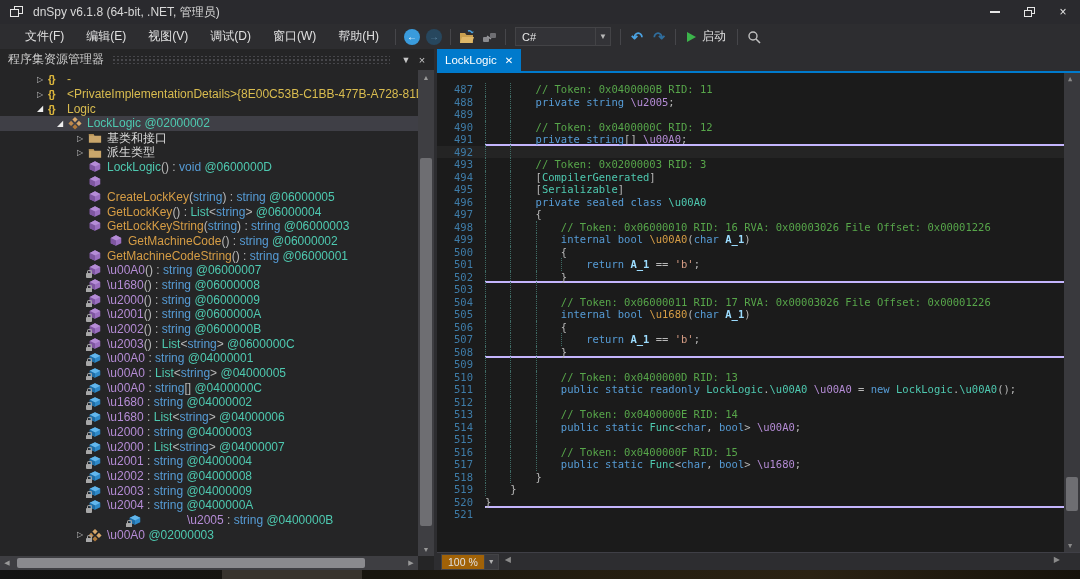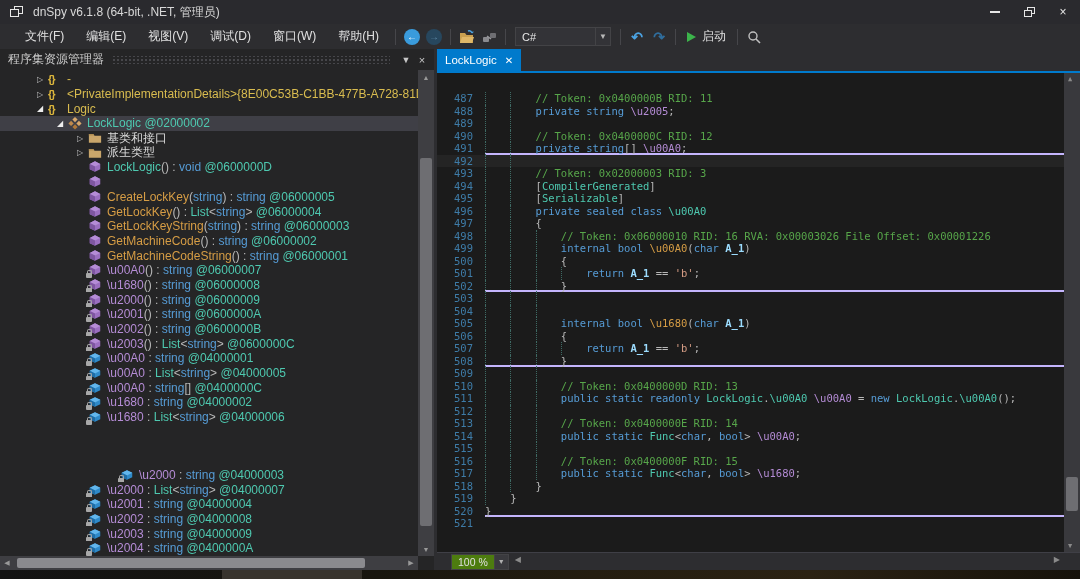--- a/index.html
+++ b/index.html
@@ -70,29 +70,29 @@
   .hscroll .arr.left{ left:0; } .hscroll .arr.right{ right:0; }
   .hthumb{ position:absolute; top:2px; height:10px; background:#8A8A8E; border-radius:2px; }
   .splitter{ width:3px; background:#2D2D30; }
   
   .right-panel{ position:relative; flex:1; display:flex; flex-direction:column; background:#1B1B1B; }
   .tabrow{ height:22px; background:#2D2D30; display:flex; align-items:flex-end; }
   .tab{ height:22px; background:#007ACC; color:#FFFFFF; font-size:11.5px; display:flex; align-items:center; padding:0 8px; gap:8px; }
   .tab .close{ font-size:10px; color:#FFFFFF; }
   .accent-line{ height:2px; background:#007ACC; }
   .editor{ position:relative; flex:1; overflow:hidden; font-family:"DejaVu Sans Mono", monospace; font-size:10.5px; }
-  .code-lines{ padding-top:19px; }
+  .code-lines{ padding-top:10px; }
   .code-line{ display:flex; height:12.5px; line-height:12.5px; white-space:pre; }
   .code-line.caret{ background:rgba(255,255,255,0.045); }
   .gutter{ width:48px; flex:none; text-align:right; padding-right:12px; color:#3E7CA8; }
   .code-content{ flex:1; position:relative; }
   .code-line.sep .code-content{ border-bottom:2px solid #c4b5fd; }
   .guide{ display:inline-block; width:4ch; height:12.5px; border-left:1px dotted #3E6A64; vertical-align:top; }
   .ed-bottom{ height:18px; background:#2D2D30; display:flex; align-items:center; border-top:1px solid #3F3F46; }
-  .zoom-combo{ display:flex; align-items:center; height:16px; margin-left:14px; background:#4d7c0f; border:1px solid #434346; }
+  .zoom-combo{ display:flex; align-items:center; height:16px; margin-left:4px; background:#a16207; border:1px solid #434346; }
   .zoom-combo .val{ font-size:10.5px; color:#E0E0E0; padding:0 6px; }
   .zoom-combo .dd{ width:14px; height:100%; border-left:1px solid #434346; display:flex; align-items:center; justify-content:center; color:#B0B0B0; font-size:7px; background:#3A3A3E; }
   .ed-hscroll{ flex:1; position:relative; height:100%; }
   .ed-hscroll .arr{ position:absolute; top:2px; color:#8A8A8A; font-size:8px; }
   .ed-hscroll .arr.left{ left:6px; } .ed-hscroll .arr.right{ right:20px; }
   .ed-vscroll{ position:absolute; top:24px; right:0; bottom:18px; width:16px; background:#39393D; }
   
   .taskbar-strip{ position:relative; height:9px;
     background:linear-gradient(90deg,#131313 0%,#18160f 35%,#241d10 55%,#2b2213 75%,#16120b 100%); }
   .taskbar-strip .seg{ position:absolute; left:222px; top:0; width:140px; height:100%; background:#38342E; }
@@ -291,21 +291,21 @@
             <span class="exp"></span>
             <span class="tree-ic">
               <svg viewBox="0 0 16 16">
                 <path d="M8 1.5 L14 4.5 v6 L8 13.5 L2 10.5 v-6 Z" fill="#9B6FC0"></path>
                 <path d="M8 1.5 L14 4.5 L8 7.5 L2 4.5 Z" fill="#B58CD6"></path>
                 <path d="M8 7.5 v6 L2 10.5 v-6 Z" fill="#7E56A0"></path>
               </svg>
             </span>
             <span class="tree-label"><span class="sg-m">GetLockKeyString</span><span class="sg-o">(</span><span class="sg-k">string</span><span class="sg-o">) : </span><span class="sg-k">string</span><span class="sg-w"> </span><span class="sg-tok">@06000003</span></span>
           </div>
-          <div class="tree-row" style="padding-left: 72px;">
+          <div class="tree-row" style="padding-left: 93px;">
             <span class="exp"></span>
             <span class="tree-ic">
               <svg viewBox="0 0 16 16">
                 <path d="M8 1.5 L14 4.5 v6 L8 13.5 L2 10.5 v-6 Z" fill="#9B6FC0"></path>
                 <path d="M8 1.5 L14 4.5 L8 7.5 L2 4.5 Z" fill="#B58CD6"></path>
                 <path d="M8 7.5 v6 L2 10.5 v-6 Z" fill="#7E56A0"></path>
               </svg>
             </span>
             <span class="tree-label"><span class="sg-m">GetMachineCode</span><span class="sg-o">() : </span><span class="sg-k">string</span><span class="sg-w"> </span><span class="sg-tok">@06000002</span></span>
           </div>
@@ -445,21 +445,21 @@
             <span class="tree-ic">
               <svg viewBox="0 0 16 16">
                 <path d="M8 2.5 L14 5.5 v5 L8 13.5 L2 10.5 v-5 Z" fill="#2F8AC9"></path>
                 <path d="M8 2.5 L14 5.5 L8 8.5 L2 5.5 Z" fill="#62B6EC"></path>
                 <path d="M8 8.5 v5 L2 10.5 v-5 Z" fill="#1F6DA6"></path>
               </svg>
               <span class="lock"></span>
             </span>
             <span class="tree-label"><span class="sg-f">\u1680</span><span class="sg-o"> : </span><span class="sg-t">List</span><span class="sg-o">&lt;</span><span class="sg-k">string</span><span class="sg-o">&gt; </span><span class="sg-tok">@04000006</span></span>
           </div>
-          <div class="tree-row" style="padding-left: 104px; margin-top: 43px;">
+          <div class="tree-row" style="padding-left: 72px;">
             <span class="exp"></span>
             <span class="tree-ic">
               <svg viewBox="0 0 16 16">
                 <path d="M8 2.5 L14 5.5 v5 L8 13.5 L2 10.5 v-5 Z" fill="#2F8AC9"></path>
                 <path d="M8 2.5 L14 5.5 L8 8.5 L2 5.5 Z" fill="#62B6EC"></path>
                 <path d="M8 8.5 v5 L2 10.5 v-5 Z" fill="#1F6DA6"></path>
               </svg>
               <span class="lock"></span>
             </span>
             <span class="tree-label"><span class="sg-f">\u2000</span><span class="sg-o"> : </span><span class="sg-k">string</span><span class="sg-w"> </span><span class="sg-tok">@04000003</span></span>
@@ -584,21 +584,21 @@
             <div class="code-line"><span class="gutter">494</span><span class="code-content"><span class="guide"></span><span class="guide"></span><span class="sg-o">[</span><span class="sg-t">CompilerGenerated</span><span class="sg-o">]</span></span></div>
             <div class="code-line"><span class="gutter">495</span><span class="code-content"><span class="guide"></span><span class="guide"></span><span class="sg-o">[</span><span class="sg-t">Serializable</span><span class="sg-o">]</span></span></div>
             <div class="code-line"><span class="gutter">496</span><span class="code-content"><span class="guide"></span><span class="guide"></span><span class="sg-k">private</span><span class="sg-w"> </span><span class="sg-k">sealed</span><span class="sg-w"> </span><span class="sg-k">class</span><span class="sg-w"> </span><span class="sg-t">\u00A0</span></span></div>
             <div class="code-line"><span class="gutter">497</span><span class="code-content"><span class="guide"></span><span class="guide"></span><span class="sg-o">{</span></span></div>
             <div class="code-line"><span class="gutter">498</span><span class="code-content"><span class="guide"></span><span class="guide"></span><span class="guide"></span><span class="sg-c">// Token: 0x06000010 RID: 16 RVA: 0x00003026 File Offset: 0x00001226</span></span></div>
             <div class="code-line"><span class="gutter">499</span><span class="code-content"><span class="guide"></span><span class="guide"></span><span class="guide"></span><span class="sg-k">internal</span><span class="sg-w"> </span><span class="sg-k">bool</span><span class="sg-w"> </span><span class="sg-m">\u00A0</span><span class="sg-o">(</span><span class="sg-k">char</span><span class="sg-w"> </span><span class="sg-p">A_1</span><span class="sg-o">)</span></span></div>
             <div class="code-line"><span class="gutter">500</span><span class="code-content"><span class="guide"></span><span class="guide"></span><span class="guide"></span><span class="sg-o">{</span></span></div>
             <div class="code-line"><span class="gutter">501</span><span class="code-content"><span class="guide"></span><span class="guide"></span><span class="guide"></span><span class="guide"></span><span class="sg-k">return</span><span class="sg-w"> </span><span class="sg-p">A_1</span><span class="sg-w"> </span><span class="sg-o">==</span><span class="sg-w"> </span><span class="sg-s">'b'</span><span class="sg-o">;</span></span></div>
             <div class="code-line sep"><span class="gutter">502</span><span class="code-content"><span class="guide"></span><span class="guide"></span><span class="guide"></span><span class="sg-o">}</span></span></div>
             <div class="code-line"><span class="gutter">503</span><span class="code-content"><span class="guide"></span><span class="guide"></span><span class="guide"></span></span></div>
-            <div class="code-line"><span class="gutter">504</span><span class="code-content"><span class="guide"></span><span class="guide"></span><span class="guide"></span></span></div>
+            <div class="code-line"><span class="gutter">504</span><span class="code-content"><span class="guide"></span><span class="guide"></span><span class="guide"></span><span class="sg-c">// Token: 0x06000011 RID: 17 RVA: 0x00003026 File Offset: 0x00001226</span></span></div>
             <div class="code-line"><span class="gutter">505</span><span class="code-content"><span class="guide"></span><span class="guide"></span><span class="guide"></span><span class="sg-k">internal</span><span class="sg-w"> </span><span class="sg-k">bool</span><span class="sg-w"> </span><span class="sg-m">\u1680</span><span class="sg-o">(</span><span class="sg-k">char</span><span class="sg-w"> </span><span class="sg-p">A_1</span><span class="sg-o">)</span></span></div>
             <div class="code-line"><span class="gutter">506</span><span class="code-content"><span class="guide"></span><span class="guide"></span><span class="guide"></span><span class="sg-o">{</span></span></div>
             <div class="code-line"><span class="gutter">507</span><span class="code-content"><span class="guide"></span><span class="guide"></span><span class="guide"></span><span class="guide"></span><span class="sg-k">return</span><span class="sg-w"> </span><span class="sg-p">A_1</span><span class="sg-w"> </span><span class="sg-o">==</span><span class="sg-w"> </span><span class="sg-s">'b'</span><span class="sg-o">;</span></span></div>
             <div class="code-line sep"><span class="gutter">508</span><span class="code-content"><span class="guide"></span><span class="guide"></span><span class="guide"></span><span class="sg-o">}</span></span></div>
             <div class="code-line"><span class="gutter">509</span><span class="code-content"><span class="guide"></span><span class="guide"></span><span class="guide"></span></span></div>
             <div class="code-line"><span class="gutter">510</span><span class="code-content"><span class="guide"></span><span class="guide"></span><span class="guide"></span><span class="sg-c">// Token: 0x0400000D RID: 13</span></span></div>
             <div class="code-line"><span class="gutter">511</span><span class="code-content"><span class="guide"></span><span class="guide"></span><span class="guide"></span><span class="sg-k">public</span><span class="sg-w"> </span><span class="sg-k">static</span><span class="sg-w"> </span><span class="sg-k">readonly</span><span class="sg-w"> </span><span class="sg-t">LockLogic</span><span class="sg-o">.</span><span class="sg-t">\u00A0</span><span class="sg-w"> </span><span class="sg-f">\u00A0</span><span class="sg-o"> = </span><span class="sg-k">new</span><span class="sg-w"> </span><span class="sg-t">LockLogic</span><span class="sg-o">.</span><span class="sg-t">\u00A0</span><span class="sg-o">();</span></span></div>
             <div class="code-line"><span class="gutter">512</span><span class="code-content"><span class="guide"></span><span class="guide"></span><span class="guide"></span></span></div>
             <div class="code-line"><span class="gutter">513</span><span class="code-content"><span class="guide"></span><span class="guide"></span><span class="guide"></span><span class="sg-c">// Token: 0x0400000E RID: 14</span></span></div>
             <div class="code-line"><span class="gutter">514</span><span class="code-content"><span class="guide"></span><span class="guide"></span><span class="guide"></span><span class="sg-k">public</span><span class="sg-w"> </span><span class="sg-k">static</span><span class="sg-w"> </span><span class="sg-t">Func</span><span class="sg-o">&lt;</span><span class="sg-k">char</span><span class="sg-o">, </span><span class="sg-k">bool</span><span class="sg-o">&gt; </span><span class="sg-f">\u00A0</span><span class="sg-o">;</span></span></div>

